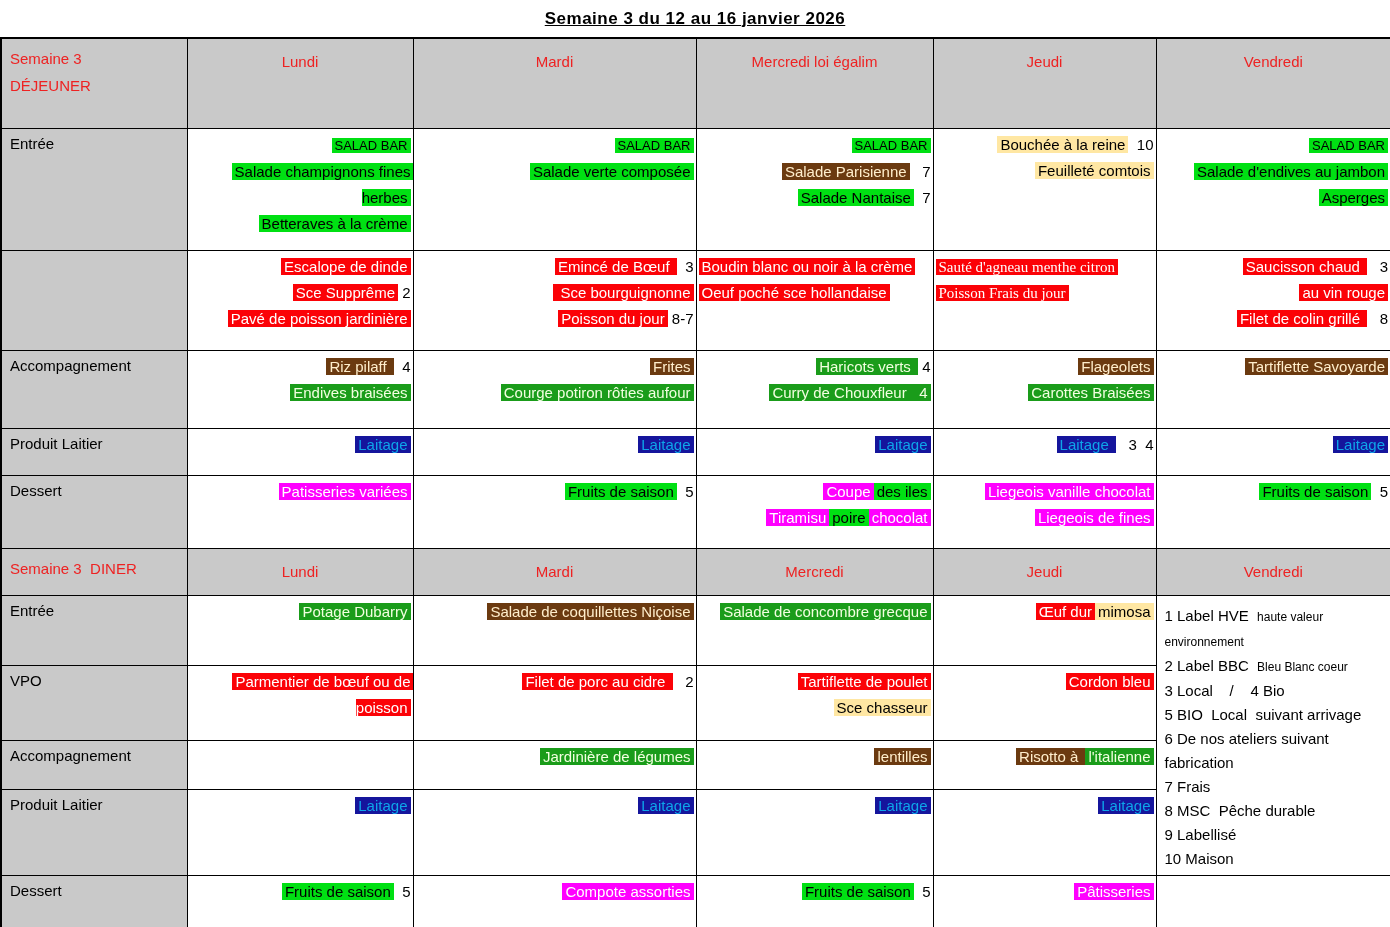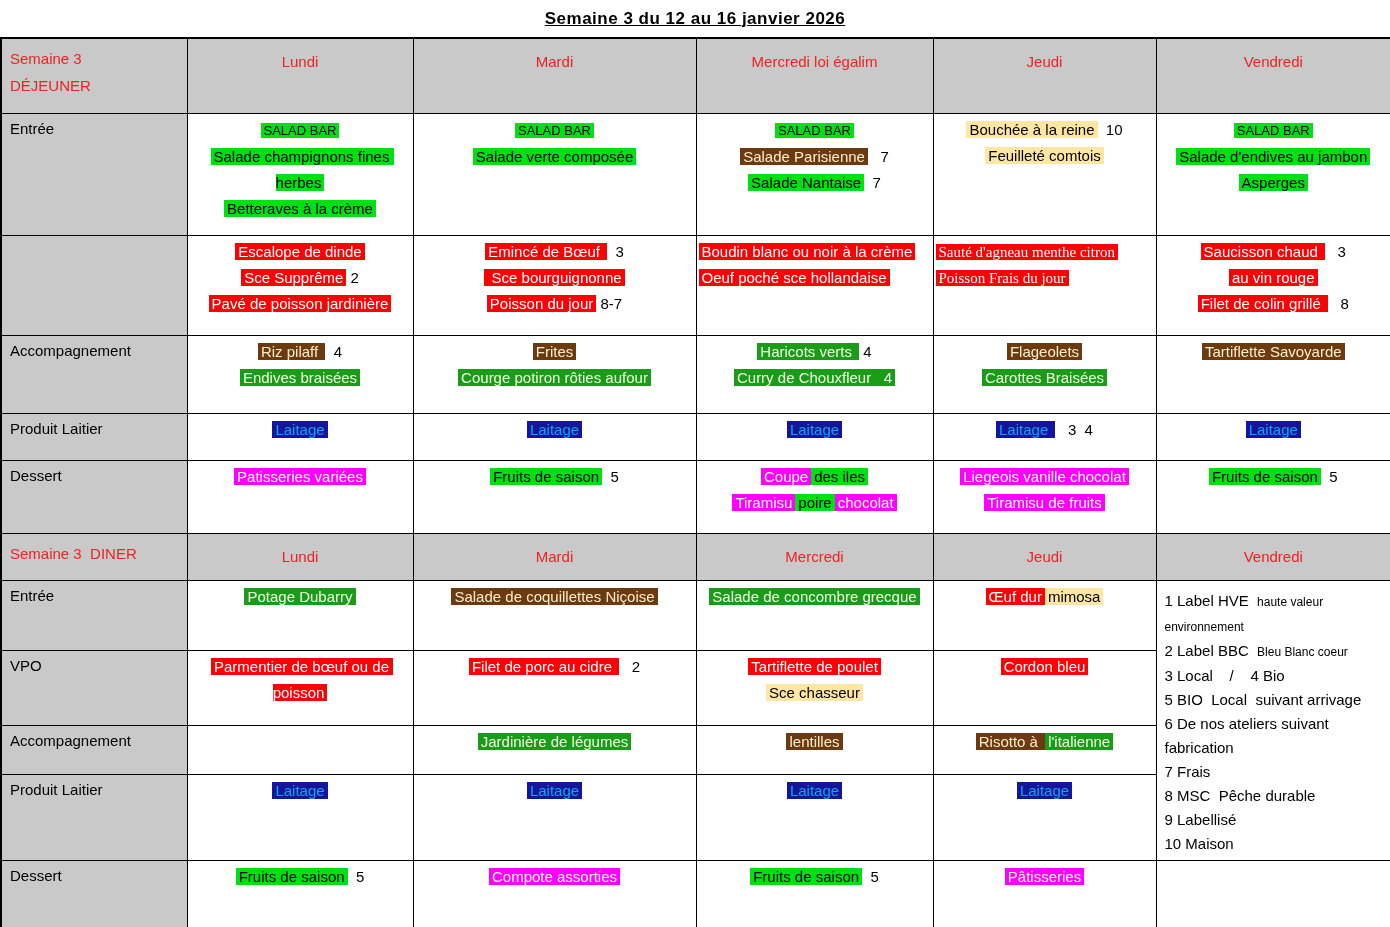--- a/index.html
+++ b/index.html
@@ -7,21 +7,21 @@
   .page{width:1390px;height:927px;overflow:hidden;}
   .title-bar{height:37px;display:flex;align-items:center;justify-content:center;
     font-weight:bold;font-size:17px;}
   .title-bar span{text-decoration:underline;letter-spacing:.5px;}
   table.menu{border-collapse:collapse;table-layout:fixed;width:1390px;border:2px solid #000;}
   td{border:1px solid #000;vertical-align:top;padding:3px 2px;overflow:hidden;}
   td.label{background:var(--gray);text-align:left;padding:6px 4px 0 8px;font-size:15px;}
   tr.hdr td{background:var(--gray);color:var(--hdr);font-size:15px;}
   tr.hdr td.day{text-align:center;padding-top:14px;}
   tr.hdr td.label .line{line-height:27px;}
-  .cell{text-align:center;font-size:15px;}
+  .cell{text-align:right;font-size:15px;}
   .line{line-height:26px;white-space:pre-wrap;}
   .chip{padding:0 3px;}
   .chip-green{background:var(--green);color:#000;}
   .chip-dgreen{background:var(--dgreen);color:#f2ffe0;}
   .chip-red{background:var(--red);color:#fff;}
   .chip-brown{background:var(--brown);color:#ffeecc;}
   .chip-navy{background:var(--navy);color:#0ea5e9;}
   .chip-magenta{background:var(--magenta);color:#fff;}
   .chip-tan{background:var(--tan);color:#000;}
   .seg-plain{color:#000;}
@@ -40,21 +40,21 @@
   <table class="menu">
     <colgroup>
       <col style="width:186px">
         <col style="width:226px">
         <col style="width:283px">
       <col style="width:237px">
         <col style="width:223px">
         <col style="width:235px">
     </colgroup>
     <tbody id="menu-body">
-        <tr class="hdr" style="height: 75px; border-radius: 15px;">
+        <tr class="hdr" style="height: 90px; border-radius: 15px;">
           <td class="label">
             <div class="line">Semaine 3</div>
             <div class="line">DÉJEUNER</div>
           </td>
           <td class="day">Lundi</td>
           <td class="day">Mardi</td>
           <td class="day">Mercredi loi égalim</td>
           <td class="day">Jeudi</td>
           <td class="day">Vendredi</td>
         </tr>
@@ -157,21 +157,21 @@
           </td>
           <td class="cell">
             <div class="line"><span class="chip chip-green">Fruits de saison</span><span class="seg-plain">  5</span></div>
           </td>
           <td class="cell">
             <div class="line"><span class="chip chip-magenta">Coupe</span><span class="chip chip-green">des iles</span></div>
             <div class="line"><span class="chip chip-magenta">Tiramisu</span><span class="chip chip-green">poire</span><span class="chip chip-magenta">chocolat</span></div>
           </td>
           <td class="cell">
             <div class="line"><span class="chip chip-magenta">Liegeois vanille chocolat</span></div>
-            <div class="line"><span class="chip chip-magenta">Tiramisu de fruits</span></div>
+            <div class="line"><span class="chip chip-magenta">Liegeois de fines</span></div>
           </td>
           <td class="cell">
             <div class="line"><span class="chip chip-green">Fruits de saison</span><span class="seg-plain">  5</span></div>
           </td>
         </tr>
         <tr class="hdr" style="height: 47px;">
           <td class="label">
             <div class="line">Semaine 3  DINER</div>
           </td>
           <td class="day">Lundi</td>

